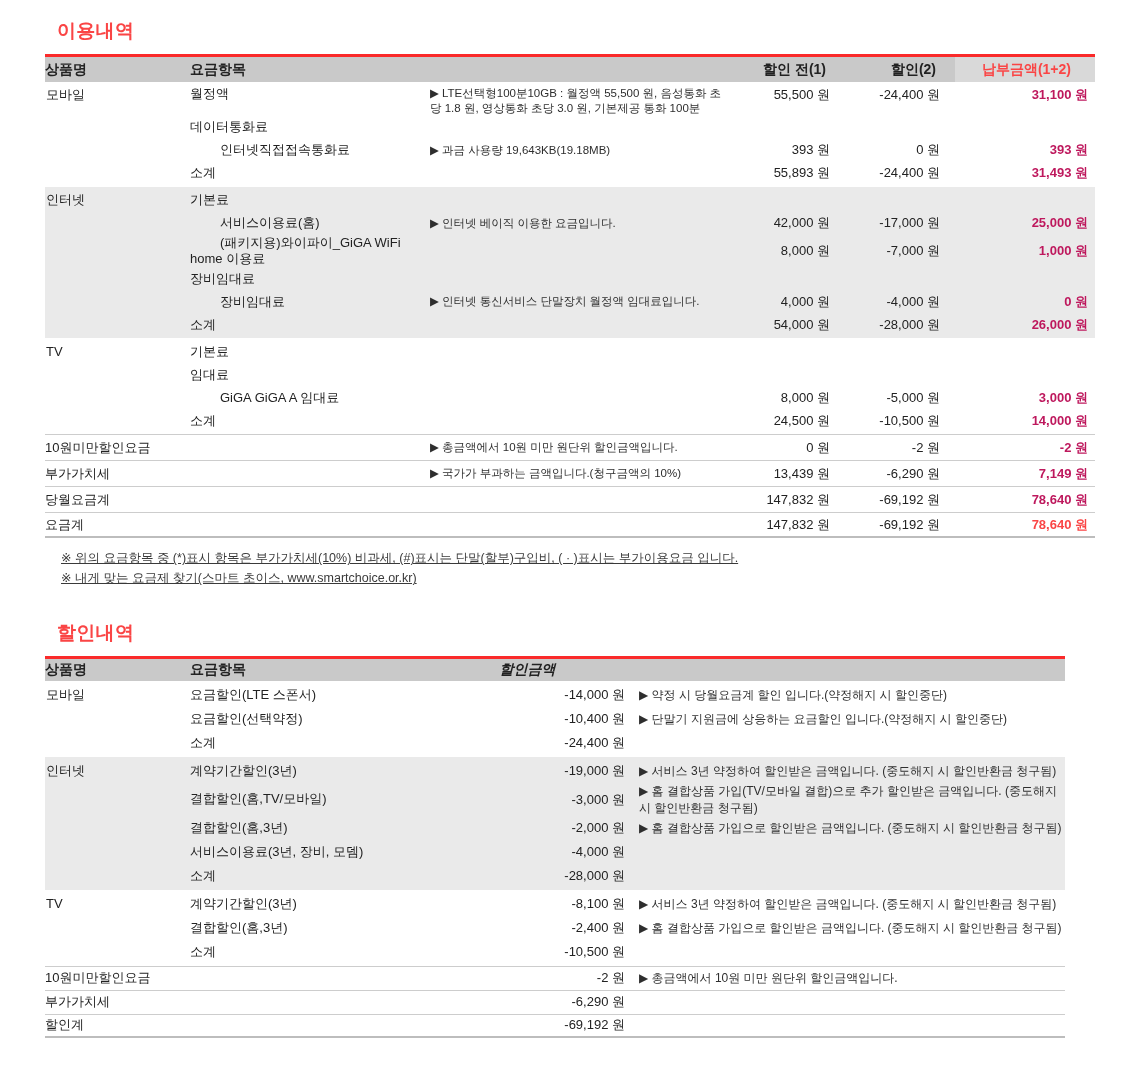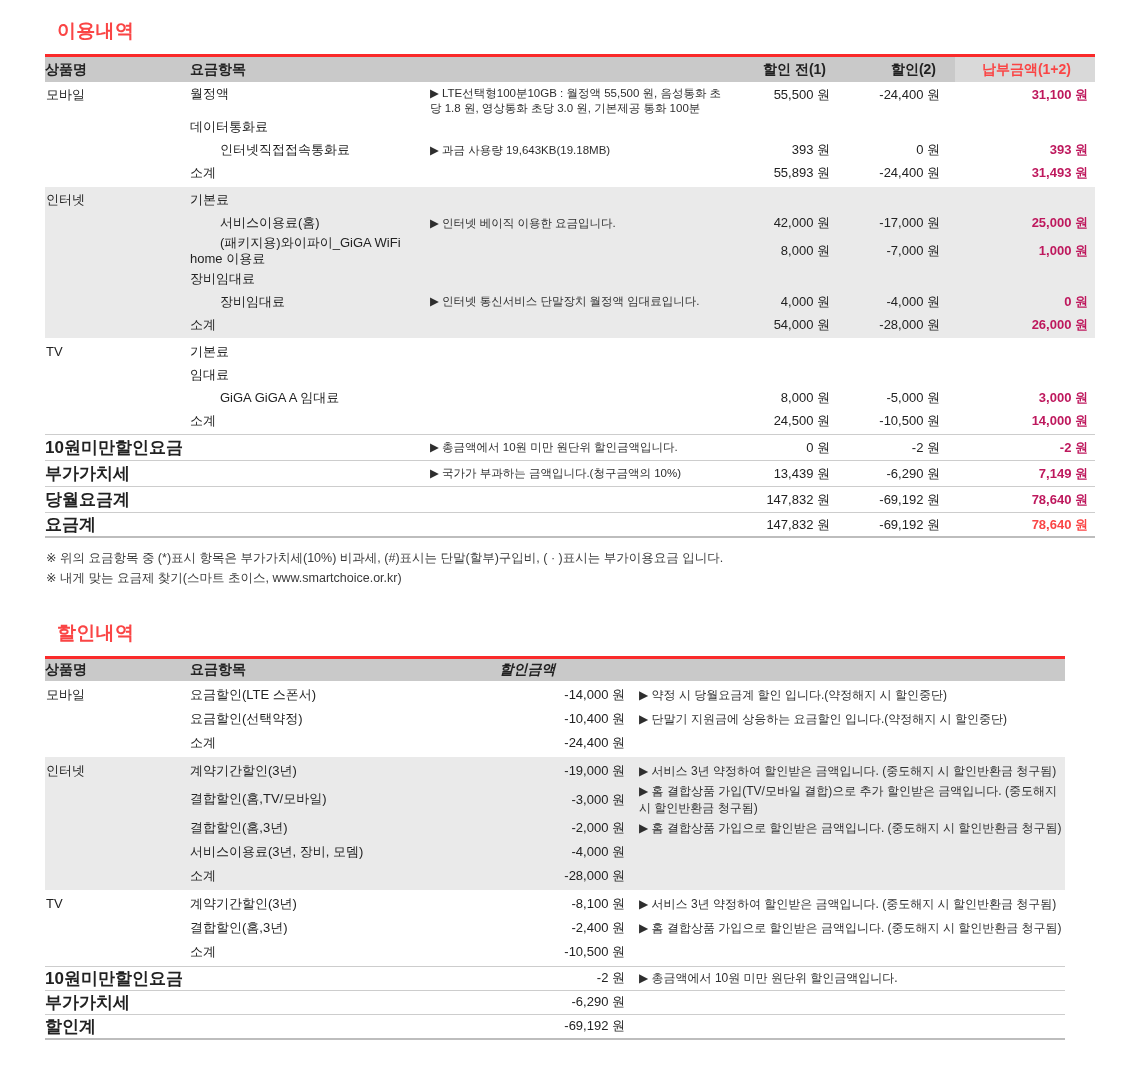--- a/index.html
+++ b/index.html
@@ -35,37 +35,37 @@
 
   .c-prod { padding-left:1px; font-size:13px; }
   .c-item { font-size:13px; line-height:1.25; }
   .c-item.ind { text-indent:30px; }
   .c-desc { font-size:11.5px; line-height:1.3; padding-right:10px; color:#2e2e2e; }
   .num { text-align:right; font-size:13px; white-space:nowrap; }
   .pay { font-weight:bold; color:#be185d; padding-right:7px; }
   .red { color:var(--red-text); }
 
   .sum { border-top:1px solid #cdcdcd; min-height:26px; }
-  .sum .c-label { grid-column:1 / span 2; font-weight:bold; font-size:17px; }
+  .sum .c-label { grid-column:1 / span 2; font-weight:normal; font-size:13px; }
   .t-bottom { border-bottom:2px solid #bdbdbd; }
 
   
   .t1 { width:1050px; }
   .t1-grid { display:grid; grid-template-columns:145px 240px 312px 88px 110px 155px; }
   .t1 .t-head { height:28px; }
 
   
   .t2 { width:1020px; }
   .t2-grid { display:grid; grid-template-columns:145px 240px 195px 440px; }
   .t2 .t-head { height:25px; }
   .c-amt { padding-right:0; }
   .c-desc2 { font-size:12px; line-height:1.35; padding-left:14px; color:#2e2e2e; }
   .t2 .row { min-height:24px; }
 
-  .notes { margin:10px 0 0 1px; font-size:12.5px; color:#3a3a3a; line-height:1.6; }
+  .notes { margin:10px 0 0 16px; font-size:12.5px; color:#3a3a3a; line-height:1.6;text-decoration:underline; }
   .gap { height:26px; }
 </style>
 </head>
 <body>
 
 <div class="page">
 
   <div class="sec-title">이용내역</div>
 
   <div class="t1">

